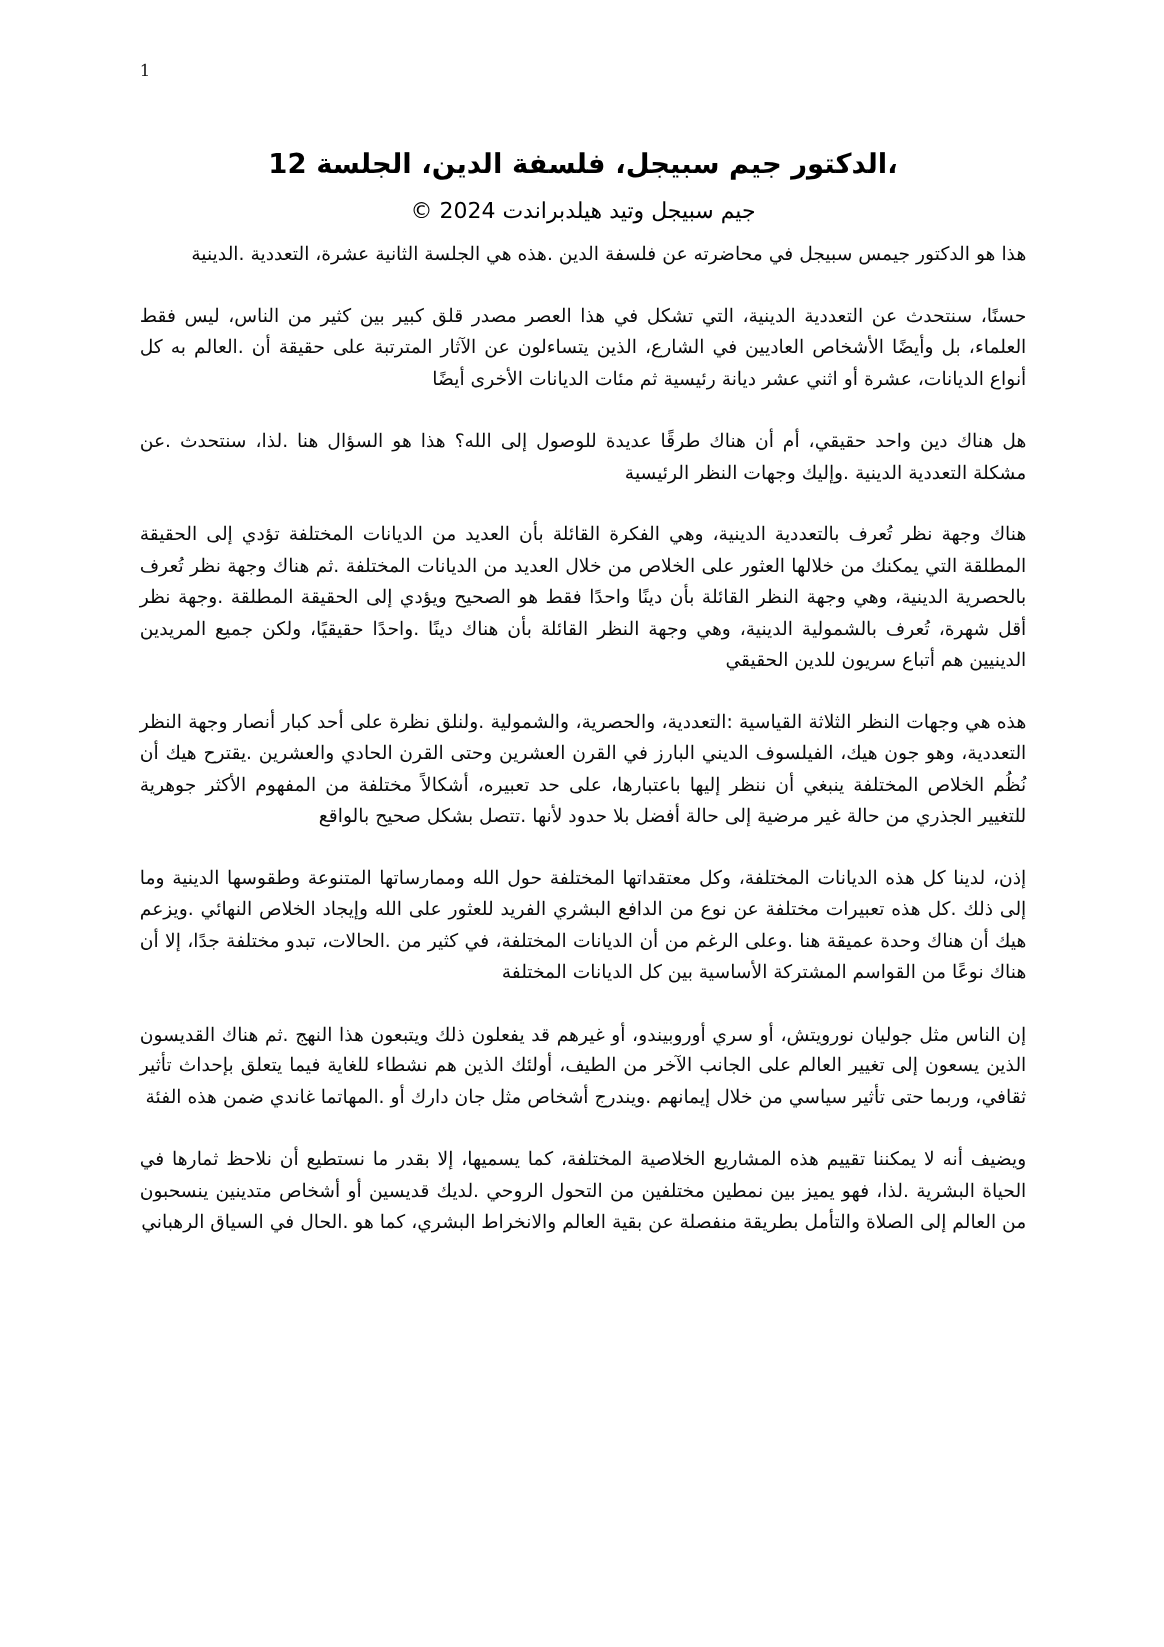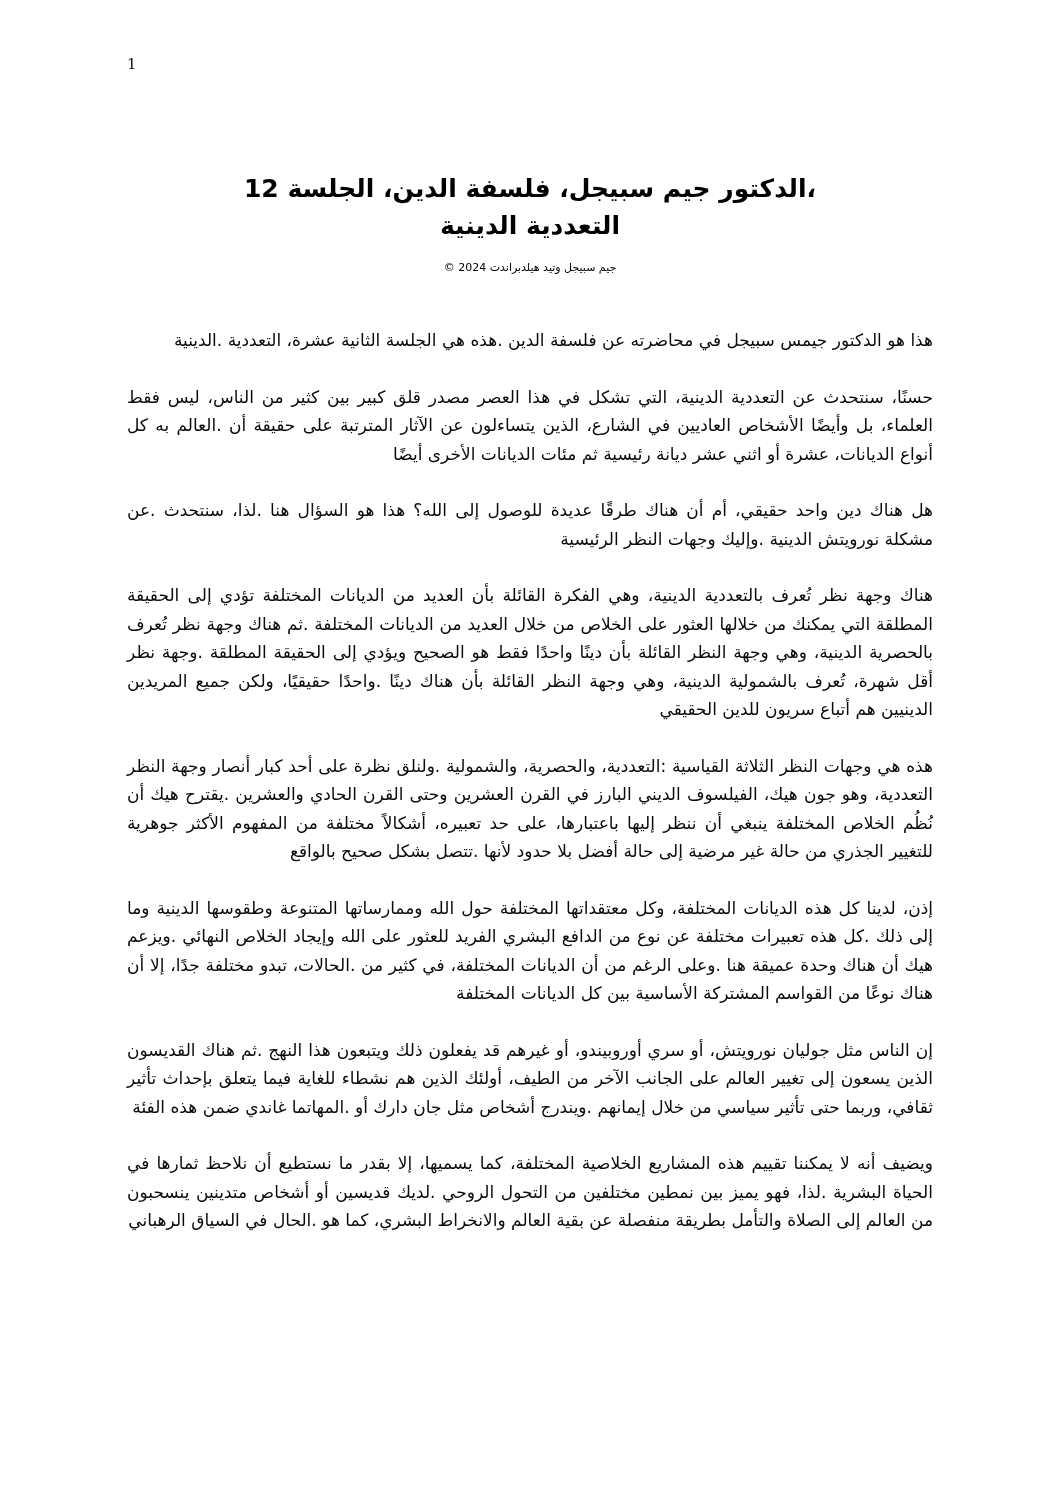--- a/index.html
+++ b/index.html
@@ -28,36 +28,35 @@
   .content {
     position: absolute;
     top: 130px;
     left: 127px;
     width: 806px;
     direction: rtl;
   }
   .title-block {
     text-align: center;
     direction: rtl;
-    margin-top: 40px;
   }
   .title-line {
     font-size: 25px;
     font-weight: 700;
     line-height: 37px;
     unicode-bidi: plaintext;
   }
   .byline {
-    font-size: 11px;
+    font-size: 20px;
     line-height: 24px;
     margin-top: 12px;
     font-weight: 400;
   }
   .body-text {
-    margin-top: 46px;
+    margin-top: 14px;
   }
   .body-text p {
     direction: rtl;
     text-align: justify;
     font-size: 17px;
     line-height: 28.5px;
     margin: 0 0 28px 0;
     color: #0a0a0a;
   }
 </style>
@@ -65,28 +64,27 @@
 <body>
 
 <div class="page">
 
   <div class="page-number">1</div>
 
   <div class="content">
 
     <div class="title-block">
       <div class="title-line" dir="rtl">،الدكتور جيم سبيجل، فلسفة الدين، الجلسة 12</div>
-      <div class="title-line" dir="rtl">التعددية الدينية</div>
       <div class="byline" dir="rtl">جيم سبيجل وتيد هيلدبراندت 2024 ©</div>
     </div>
 
     <div class="body-text">
       <p>هذا هو الدكتور جيمس سبيجل في محاضرته عن فلسفة الدين .هذه هي الجلسة الثانية عشرة، التعددية .الدينية</p>
       <p>حسنًا، سنتحدث عن التعددية الدينية، التي تشكل في هذا العصر مصدر قلق كبير بين كثير من الناس، ليس فقط العلماء، بل وأيضًا الأشخاص العاديين في الشارع، الذين يتساءلون عن الآثار المترتبة على حقيقة أن .العالم به كل أنواع الديانات، عشرة أو اثني عشر ديانة رئيسية ثم مئات الديانات الأخرى أيضًا</p>
-      <p>هل هناك دين واحد حقيقي، أم أن هناك طرقًا عديدة للوصول إلى الله؟ هذا هو السؤال هنا .لذا، سنتحدث .عن مشكلة نورويتش الدينية .وإليك وجهات النظر الرئيسية</p>
+      <p>هل هناك دين واحد حقيقي، أم أن هناك طرقًا عديدة للوصول إلى الله؟ هذا هو السؤال هنا .لذا، سنتحدث .عن مشكلة التعددية الدينية .وإليك وجهات النظر الرئيسية</p>
       <p>هناك وجهة نظر تُعرف بالتعددية الدينية، وهي الفكرة القائلة بأن العديد من الديانات المختلفة تؤدي إلى الحقيقة المطلقة التي يمكنك من خلالها العثور على الخلاص من خلال العديد من الديانات المختلفة .ثم هناك وجهة نظر تُعرف بالحصرية الدينية، وهي وجهة النظر القائلة بأن دينًا واحدًا فقط هو الصحيح ويؤدي إلى الحقيقة المطلقة .وجهة نظر أقل شهرة، تُعرف بالشمولية الدينية، وهي وجهة النظر القائلة بأن هناك دينًا .واحدًا حقيقيًا، ولكن جميع المريدين الدينيين هم أتباع سريون للدين الحقيقي</p>
       <p>هذه هي وجهات النظر الثلاثة القياسية :التعددية، والحصرية، والشمولية .ولنلق نظرة على أحد كبار أنصار وجهة النظر التعددية، وهو جون هيك، الفيلسوف الديني البارز في القرن العشرين وحتى القرن الحادي والعشرين .يقترح هيك أن نُظُم الخلاص المختلفة ينبغي أن ننظر إليها باعتبارها، على حد تعبيره، أشكالاً مختلفة من المفهوم الأكثر جوهرية للتغيير الجذري من حالة غير مرضية إلى حالة أفضل بلا حدود لأنها .تتصل بشكل صحيح بالواقع</p>
       <p>إذن، لدينا كل هذه الديانات المختلفة، وكل معتقداتها المختلفة حول الله وممارساتها المتنوعة وطقوسها الدينية وما إلى ذلك .كل هذه تعبيرات مختلفة عن نوع من الدافع البشري الفريد للعثور على الله وإيجاد الخلاص النهائي .ويزعم هيك أن هناك وحدة عميقة هنا .وعلى الرغم من أن الديانات المختلفة، في كثير من .الحالات، تبدو مختلفة جدًا، إلا أن هناك نوعًا من القواسم المشتركة الأساسية بين كل الديانات المختلفة</p>
       <p>إن الناس مثل جوليان نورويتش، أو سري أوروبيندو، أو غيرهم قد يفعلون ذلك ويتبعون هذا النهج .ثم هناك القديسون الذين يسعون إلى تغيير العالم على الجانب الآخر من الطيف، أولئك الذين هم نشطاء للغاية فيما يتعلق بإحداث تأثير ثقافي، وربما حتى تأثير سياسي من خلال إيمانهم .ويندرج أشخاص مثل جان دارك أو .المهاتما غاندي ضمن هذه الفئة</p>
       <p>ويضيف أنه لا يمكننا تقييم هذه المشاريع الخلاصية المختلفة، كما يسميها، إلا بقدر ما نستطيع أن نلاحظ ثمارها في الحياة البشرية .لذا، فهو يميز بين نمطين مختلفين من التحول الروحي .لديك قديسين أو أشخاص متدينين ينسحبون من العالم إلى الصلاة والتأمل بطريقة منفصلة عن بقية العالم والانخراط البشري، كما هو .الحال في السياق الرهباني</p>
     </div>
 
   </div>
 
 </div>

